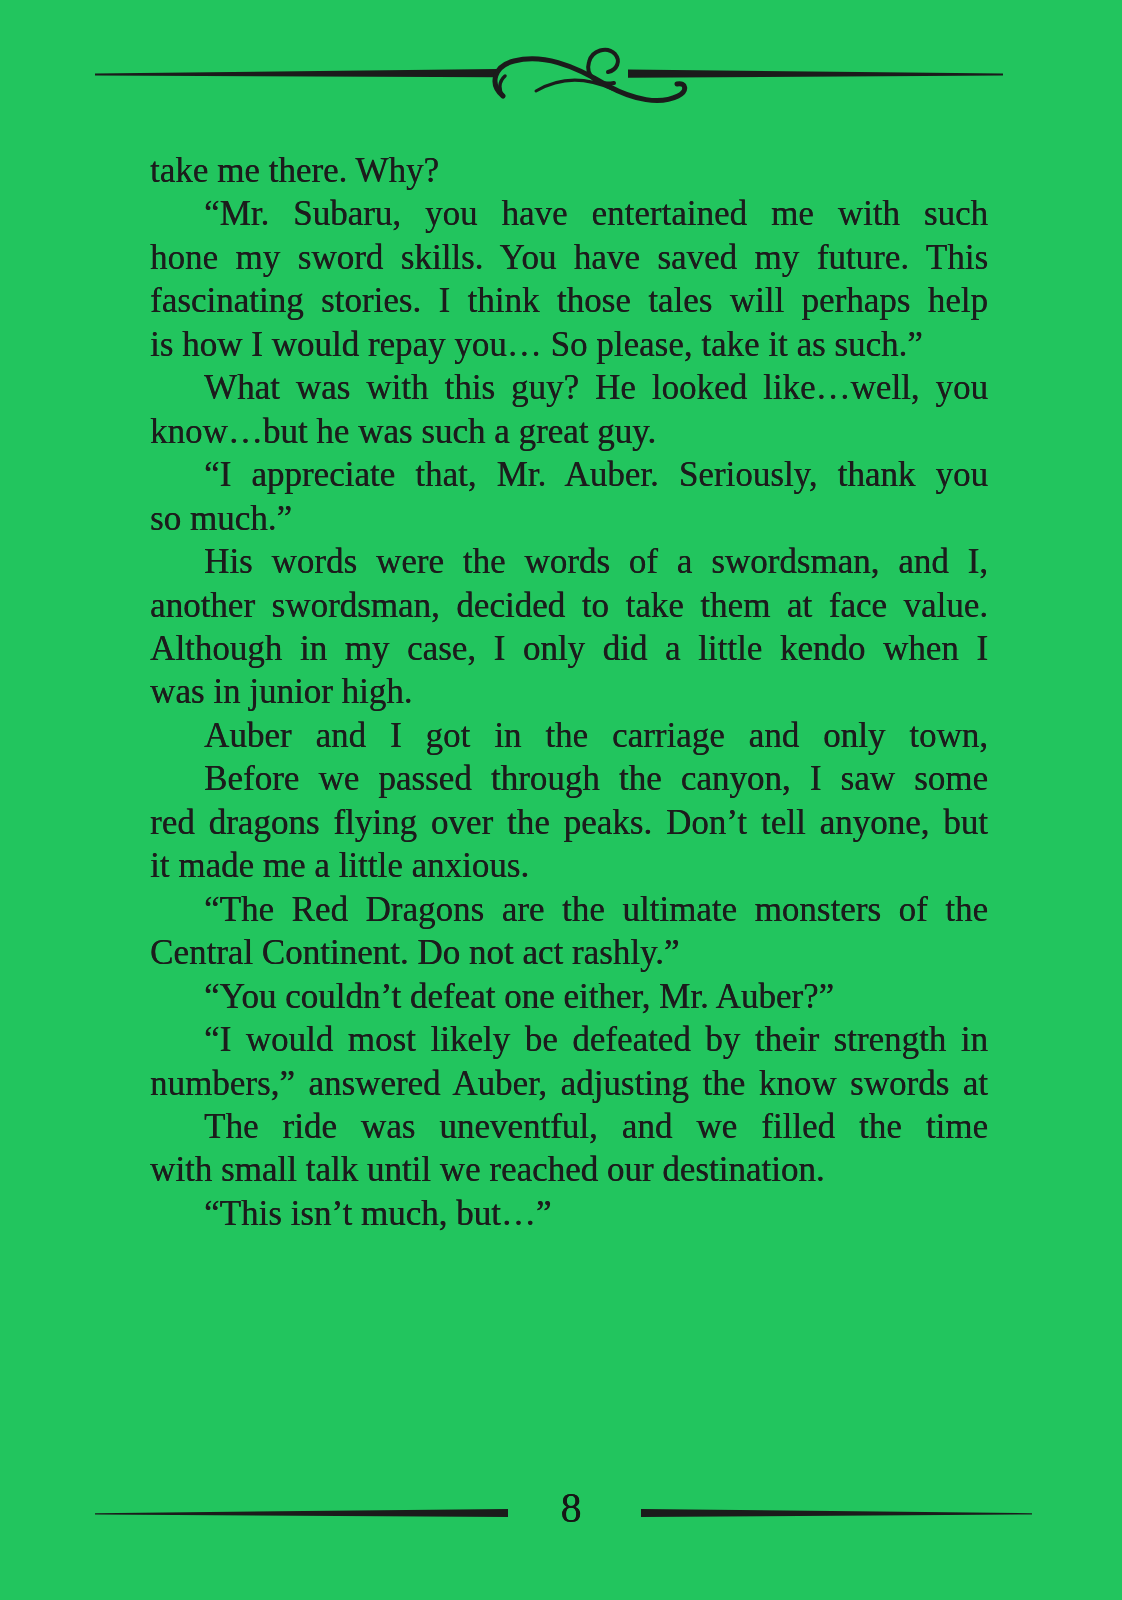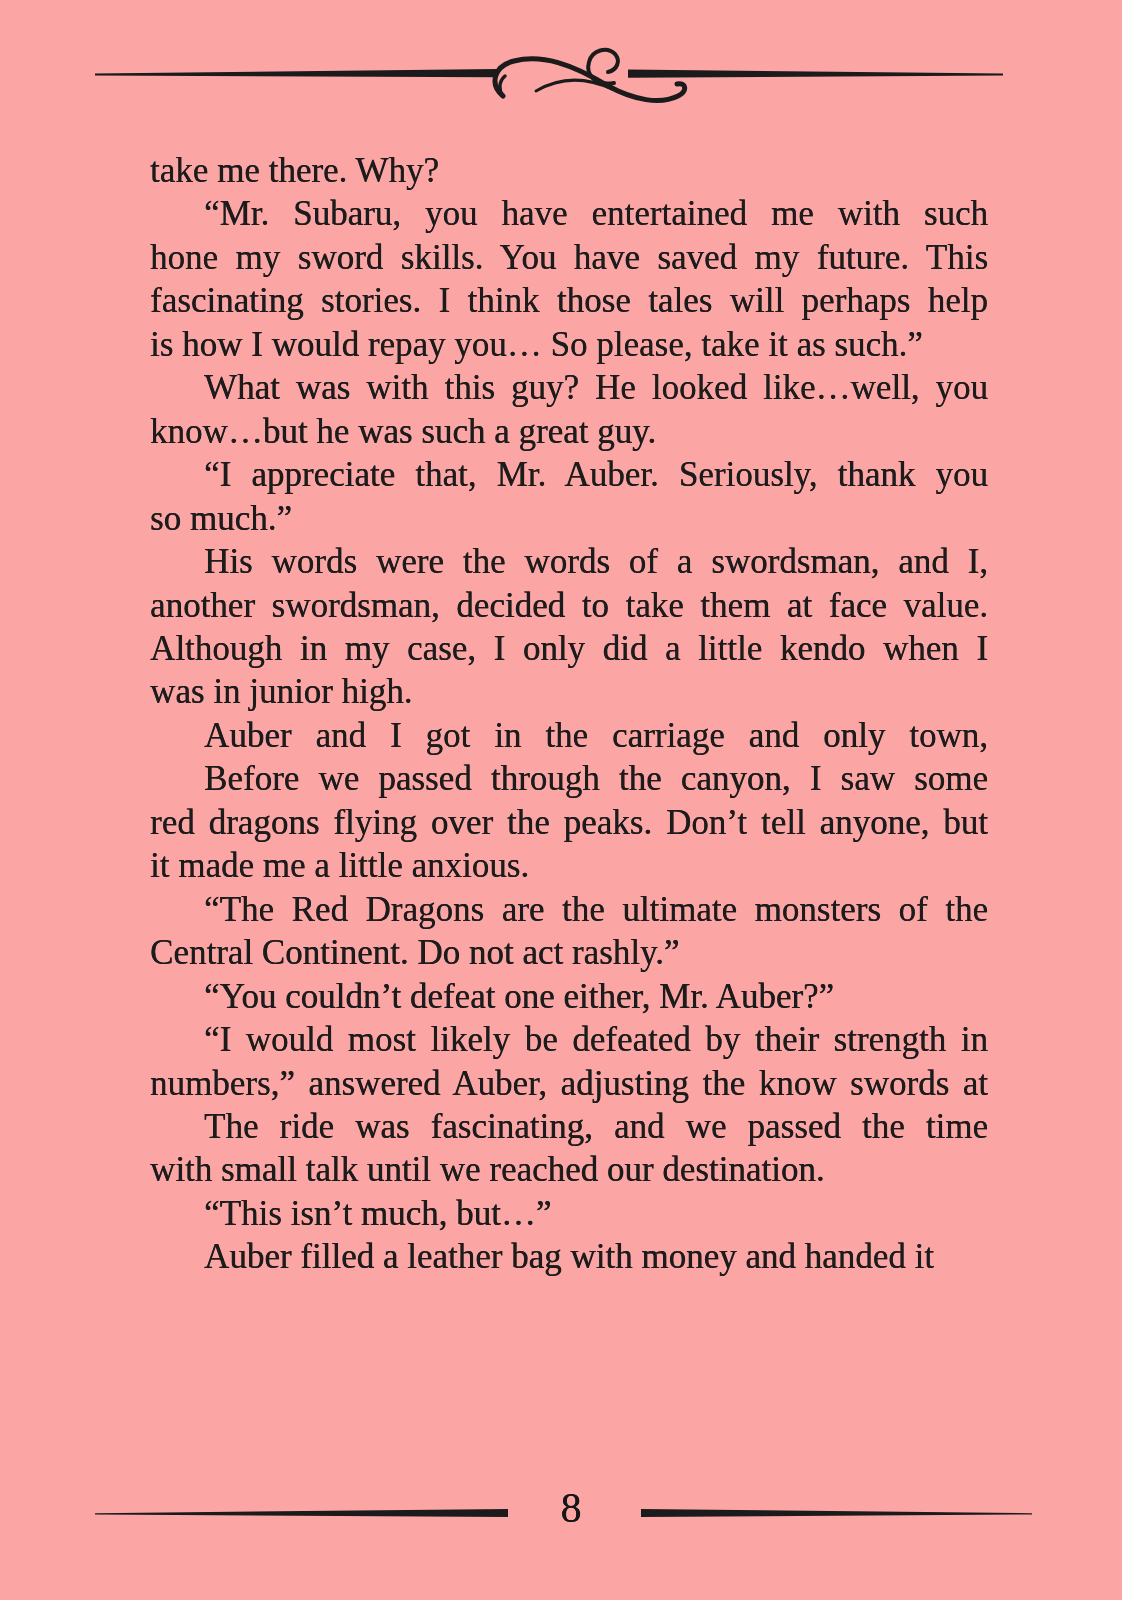--- a/index.html
+++ b/index.html
@@ -4,21 +4,21 @@
 <style>
   html, body { margin: 0; padding: 0; }
   body {
     width: 1122px; height: 1600px;
     background: #ffffff;
     font-family: "Liberation Serif", "DejaVu Serif", serif;
   }
   .page {
     position: relative;
     width: 1122px; height: 1600px;
-    background: #fca5a5;
+    background: #22c55e;
     overflow: hidden;
     color: #1c1c1c;
   }
   
   .header-ornament {
     position: absolute; top: 30px; left: 0;
     width: 1122px; height: 100px;
   }
   
   .page-text {
@@ -92,24 +92,23 @@
       <div class="line last">was in junior high.</div>
       <div class="line indent">Auber and I got in the carriage and only town,</div>
       <div class="line indent">Before we passed through the canyon, I saw some</div>
       <div class="line">red dragons flying over the peaks. Don’t tell anyone, but</div>
       <div class="line last">it made me a little anxious.</div>
       <div class="line indent">“The Red Dragons are the ultimate monsters of the</div>
       <div class="line last">Central Continent. Do not act rashly.”</div>
       <div class="line last indent">“You couldn’t defeat one either, Mr. Auber?”</div>
       <div class="line indent">“I would most likely be defeated by their strength in</div>
       <div class="line">numbers,” answered Auber, adjusting the know swords at</div>
-      <div class="line indent">The ride was fascinating, and we passed the time</div>
+      <div class="line indent">The ride was uneventful, and we filled the time</div>
       <div class="line last">with small talk until we reached our destination.</div>
       <div class="line last indent">“This isn’t much, but…”</div>
-      <div class="line last indent">Auber filled a leather bag with money and handed it</div>
     </div>
 
   <svg class="footer-rule left" viewBox="0 0 413 12" xmlns="http://www.w3.org/2000/svg" aria-hidden="true">
     <polygon fill="#1b1b1b" points="0,6.2 413,2 413,10 0,7.4"></polygon>
   </svg>
 
   <div class="page-number">8</div>
 
   <svg class="footer-rule right" viewBox="0 0 391 12" xmlns="http://www.w3.org/2000/svg" aria-hidden="true">
     <polygon fill="#1b1b1b" points="0,2 391,6.2 391,7.4 0,10"></polygon>

